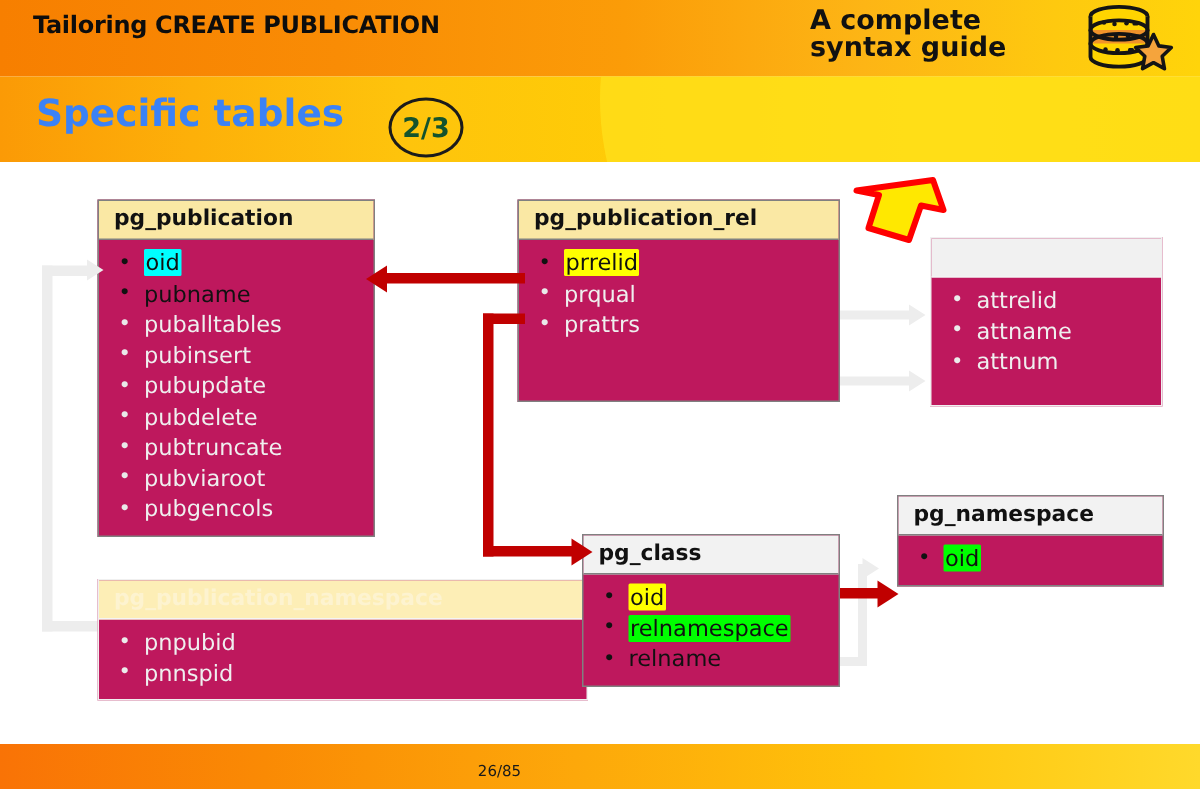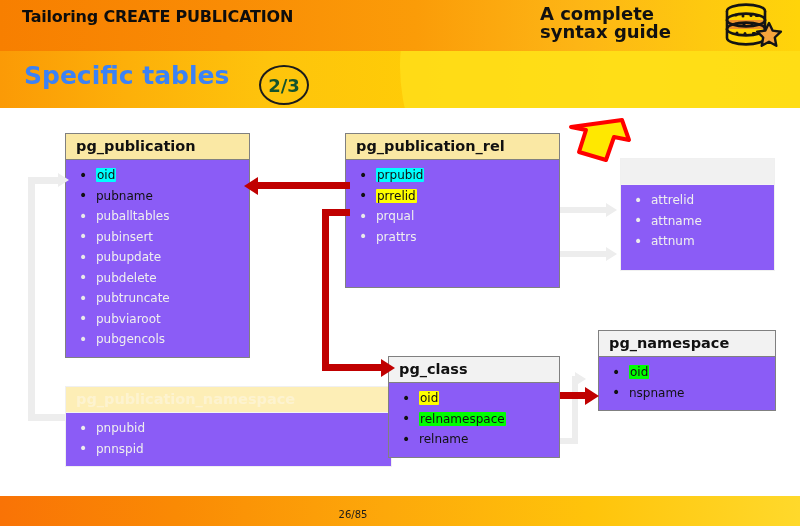--- a/index.html
+++ b/index.html
@@ -105,36 +105,35 @@
     background: linear-gradient(to right, #f97306 0%, #fa8a04 22%, #fda80a 48%, #ffc40b 74%, #ffd92b 100%);
   }
   .page-num {
     position: absolute;
     left: 0; bottom: 6px;
     width: 666px;
     text-align: center;
     font-size: 10px;
     color: #1a1a1a;
     font-family: "DejaVu Sans", sans-serif;
-    padding-left: 20px;
   }
 
   
   .canvas {
     position: absolute;
     left: 0; top: 108px;
     width: 800px; height: 388px;
     background: #ffffff;
   }
 
   
   .tbl {
     position: absolute;
     box-sizing: border-box;
-    background: #8b5cf6;
+    background: #be185d;
     border: 1px solid #808080;
     z-index: 5;
   }
   .tbl .hdr {
     box-sizing: border-box;
     padding: 4px 10px 5px 10px;
     font-size: 14.5px;
     font-weight: bold;
     color: #111111;
     border-bottom: 1px solid #808080;
@@ -144,21 +143,21 @@
   .tbl.hdr-yellow .hdr { background: #fae8a4; }
   .tbl.hdr-gray   .hdr { background: #f2f2f2; }
   .tbl .fields {
     padding: 5px 0 7px 0;
     list-style: none;
     margin: 0;
   }
   .tbl .fields li {
     position: relative;
     padding: 0 6px 0 30px;
-    font-size: 12px;
+    font-size: 15px;
     line-height: 20.5px;
     color: #111111;
     white-space: nowrap;
     font-family: "DejaVu Sans", sans-serif;
   }
   .tbl .fields li::before {
     content: "\2022";
     position: absolute;
     left: 13px;
     top: -0.5px;
@@ -279,21 +278,20 @@
         <li class="dim"><span>pubdelete</span></li>
         <li class="dim"><span>pubtruncate</span></li>
         <li class="dim"><span>pubviaroot</span></li>
         <li class="dim"><span>pubgencols</span></li>
       </ul>
     </div>
 
     <div class="tbl hdr-yellow" id="tbl-pg-publication-rel">
       <div class="hdr">pg_publication_rel</div>
       <ul class="fields" style="padding-bottom:40px;">
-        <li><span class="hl hl-cyan">prpubid</span></li>
         <li><span class="hl hl-yellow">prrelid</span></li>
         <li class="dim"><span>prqual</span></li>
         <li class="dim"><span>prattrs</span></li>
       </ul>
     </div>
 
     <div class="tbl ghost hdr-gray" id="tbl-pg-attribute">
       <div class="hdr">&nbsp;</div>
       <ul class="fields" style="padding-bottom:18px;">
         <li><span>attrelid</span></li>
@@ -308,21 +306,20 @@
         <li><span class="hl hl-yellow">oid</span></li>
         <li><span class="hl hl-green">relnamespace</span></li>
         <li><span>relname</span></li>
       </ul>
     </div>
 
     <div class="tbl hdr-gray" id="tbl-pg-namespace">
       <div class="hdr">pg_namespace</div>
       <ul class="fields">
         <li><span class="hl hl-green">oid</span></li>
-        <li><span>nspname</span></li>
       </ul>
     </div>
 
     <div class="tbl ghost hdr-yellow" id="tbl-pg-pub-namespace">
       <div class="hdr">pg_publication_namespace</div>
       <ul class="fields">
         <li><span>pnpubid</span></li>
         <li><span>pnnspid</span></li>
       </ul>
     </div>

